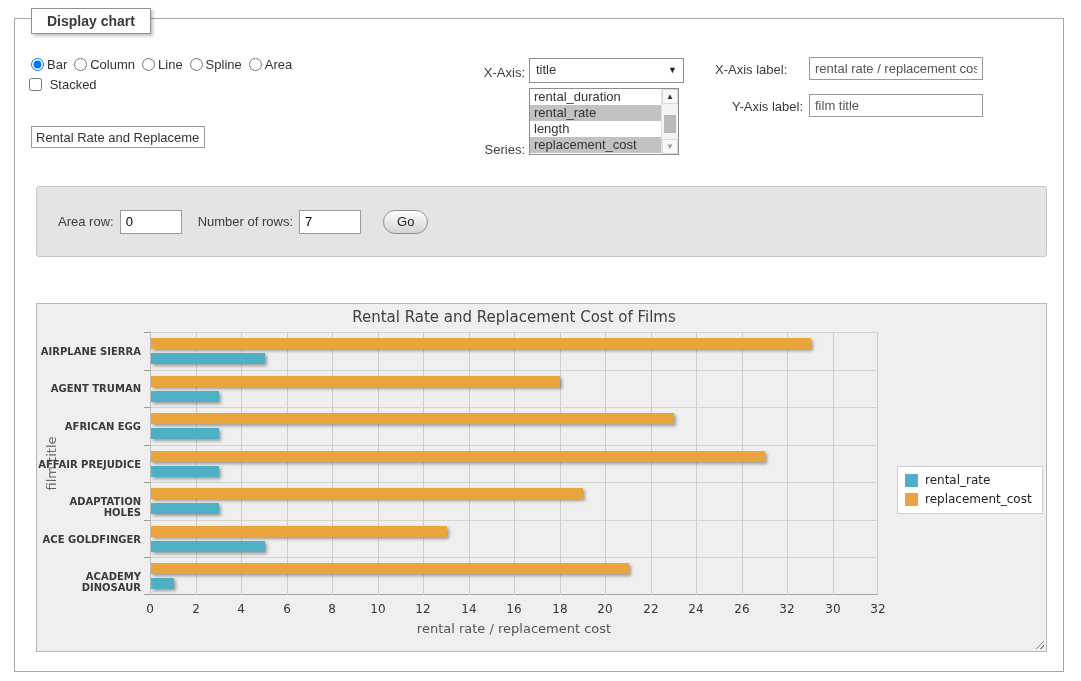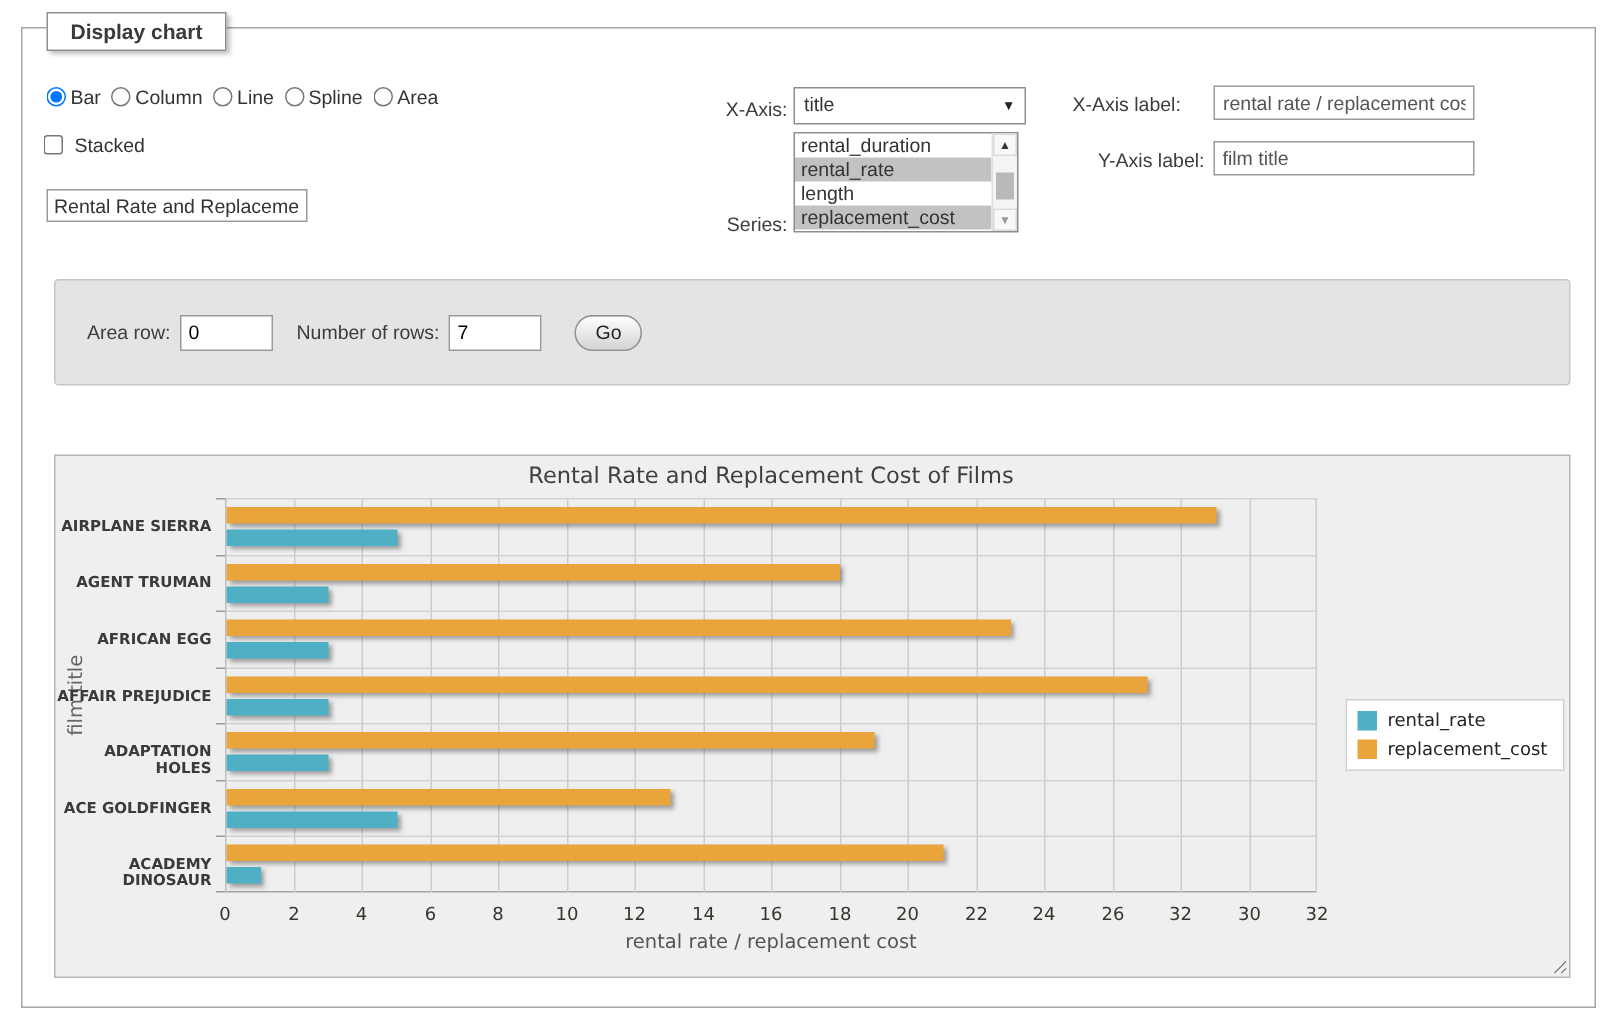--- a/index.html
+++ b/index.html
@@ -11,21 +11,21 @@
   .fieldset { position:absolute; left:14px; top:18px; width:1050px; height:654px;
     border:1px solid #a6a6a6; background:#fff; }
   .legend-box { position:absolute; left:16px; top:-11px; background:#fff;
     border:1px solid #8f8f8f; padding:4px 15px; font-weight:bold; font-size:14px;
     color:#3a3a3a; box-shadow:2px 2px 3px rgba(0,0,0,0.25); white-space:nowrap; }
 
   
   .radio-row { position:absolute; left:16px; top:38px; white-space:nowrap; }
   .radio-row label { margin-right:7px; cursor:default; }
   .radio-row input { vertical-align:-2px; margin-right:3px; }
-  .stacked-row { position:absolute; left:14px; top:70px; }
+  .stacked-row { position:absolute; left:14px; top:58px; }
   .stacked-row input { vertical-align:-2px; margin-right:4px; }
   .title-input { position:absolute; left:16px; top:107px; width:174px; height:22px;
     border:1px solid #9a9a9a; padding:2px 4px; font-size:13px; font-family:inherit; color:#333; }
 
   .lbl { position:absolute; color:#3c3c3c; }
   .lbl-xaxis   { left:455px; width:55px;  top:46px;  text-align:right; }
   .lbl-series  { left:440px; width:70px;  top:123px; text-align:right; }
   .lbl-xlabel  { left:700px; width:88px;  top:43px;  }
   .lbl-ylabel  { left:700px; width:88px;  top:80px;  text-align:right; }
 

